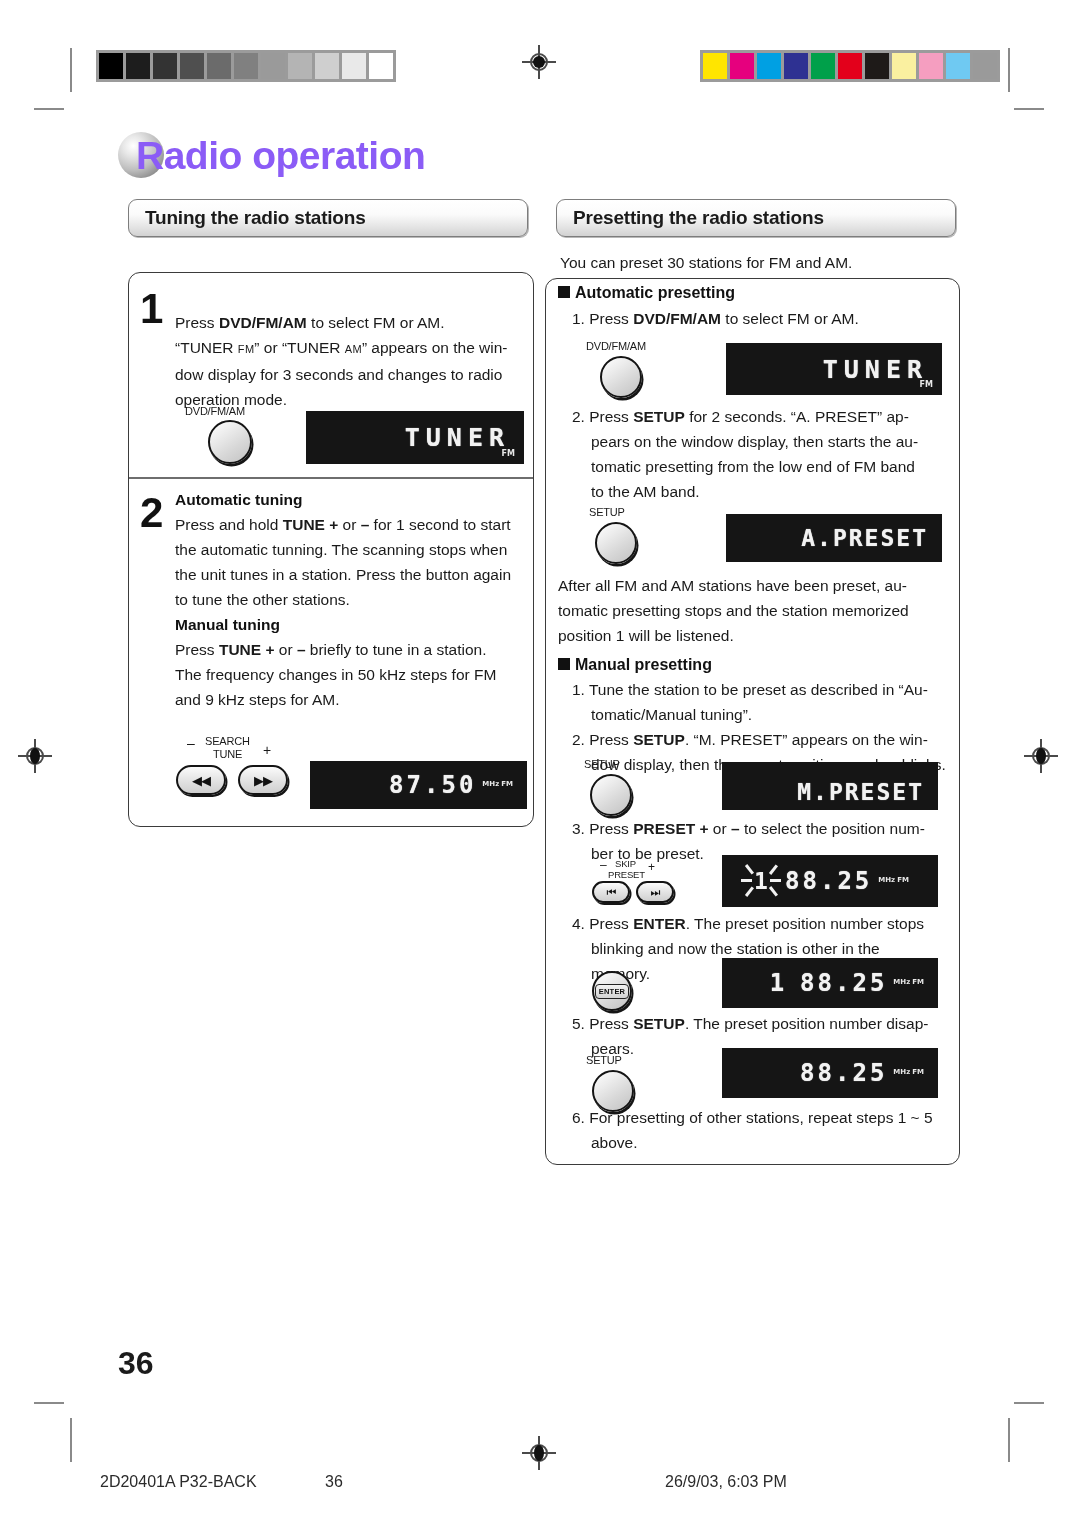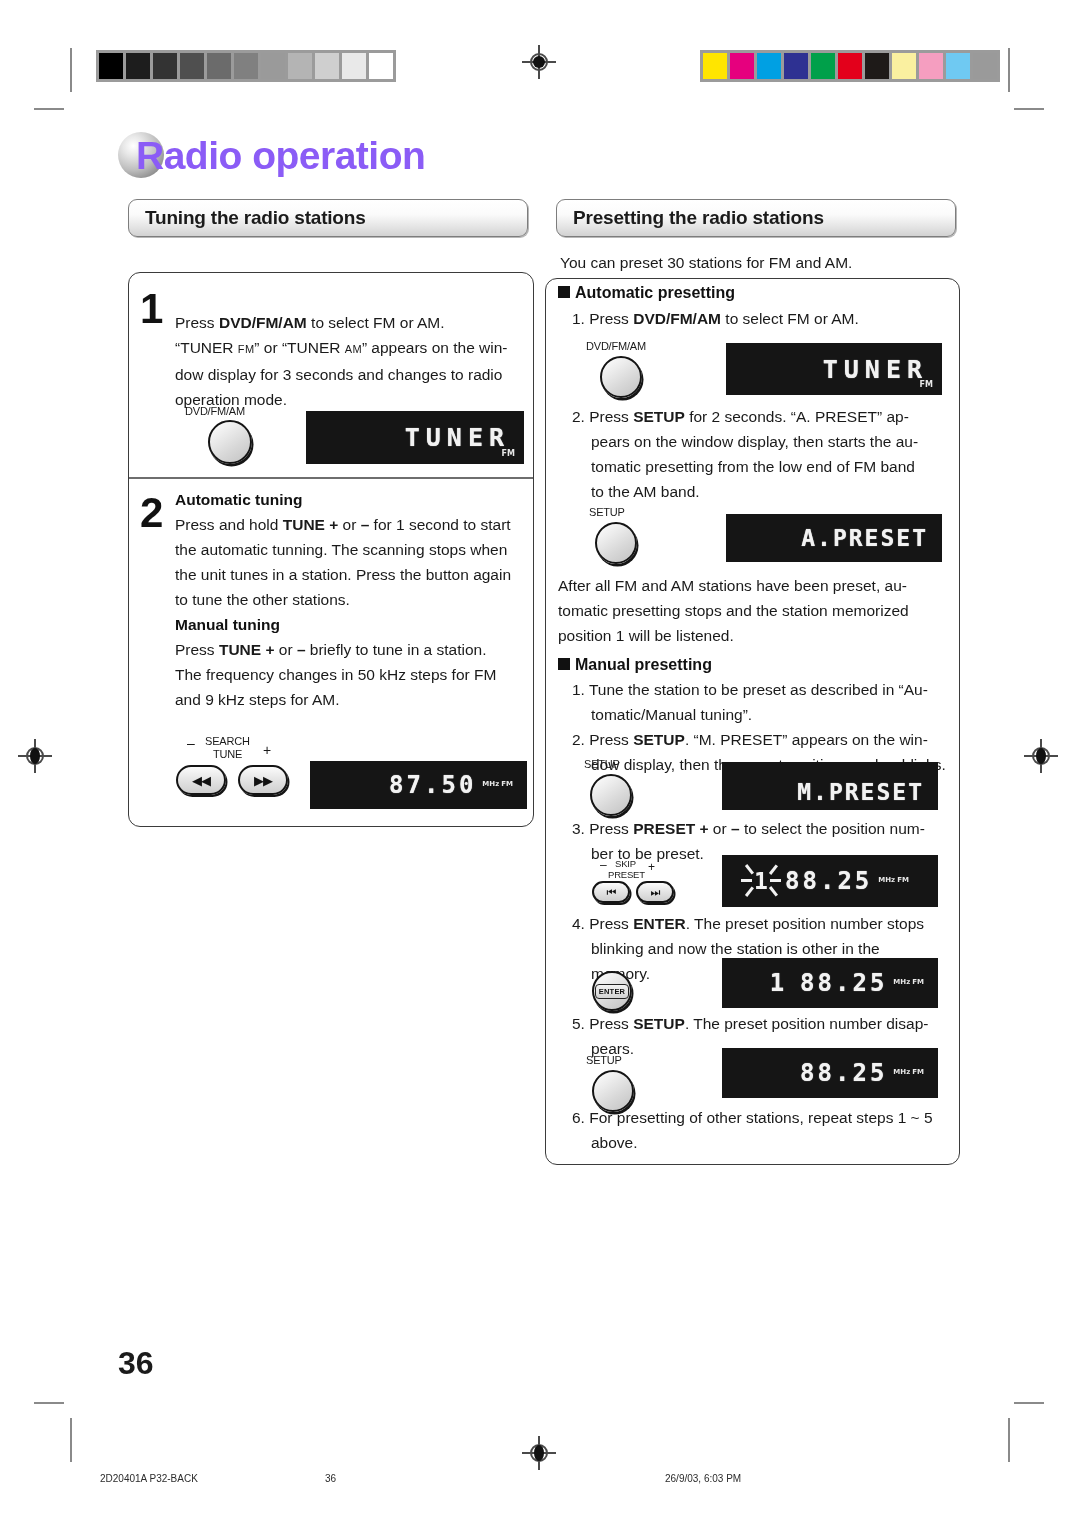--- a/index.html
+++ b/index.html
@@ -119,21 +119,21 @@
   }
   .blink-marker { position:relative; width:40px; height:34px; margin-right:4px; flex:none; }
   .blink-marker .num {
     position:absolute; left:13px; top:4px;
     font-family:"DejaVu Sans Mono", monospace; font-size:23px; font-weight:bold; color:#f2f2f2;
   }
   .blink-marker i { position:absolute; background:#f2f2f2; }
 
   
   .page-number { position:absolute; font-size:32px; font-weight:bold; color:#1b1b1b; }
-  .footer-text { position:absolute; font-size:10px; color:#2b2b2b; white-space:nowrap; }
+  .footer-text { position:absolute; font-size:16px; color:#2b2b2b; white-space:nowrap; }
 </style>
 </head>
 <body>
 
 <div class="crop-line" style="left:70px;top:48px;width:1.5px;height:44px;"></div>
 <div class="crop-line" style="left:1008px;top:48px;width:1.5px;height:44px;"></div>
 <div class="crop-line" style="left:70px;top:1418px;width:1.5px;height:44px;"></div>
 <div class="crop-line" style="left:1008px;top:1418px;width:1.5px;height:44px;"></div>
 <div class="crop-line" style="left:34px;top:108px;width:30px;height:1.5px;"></div>
 <div class="crop-line" style="left:1014px;top:108px;width:30px;height:1.5px;"></div>

